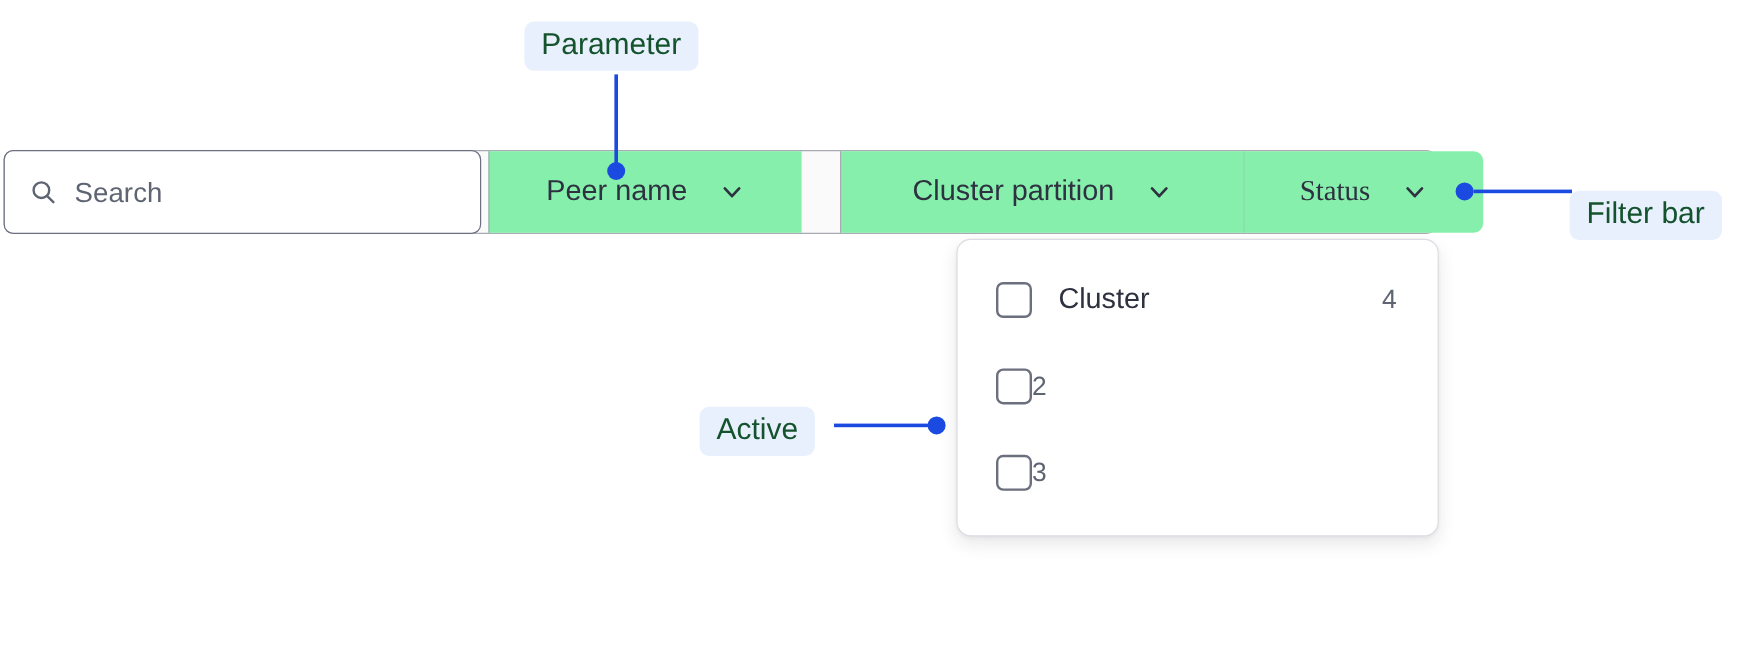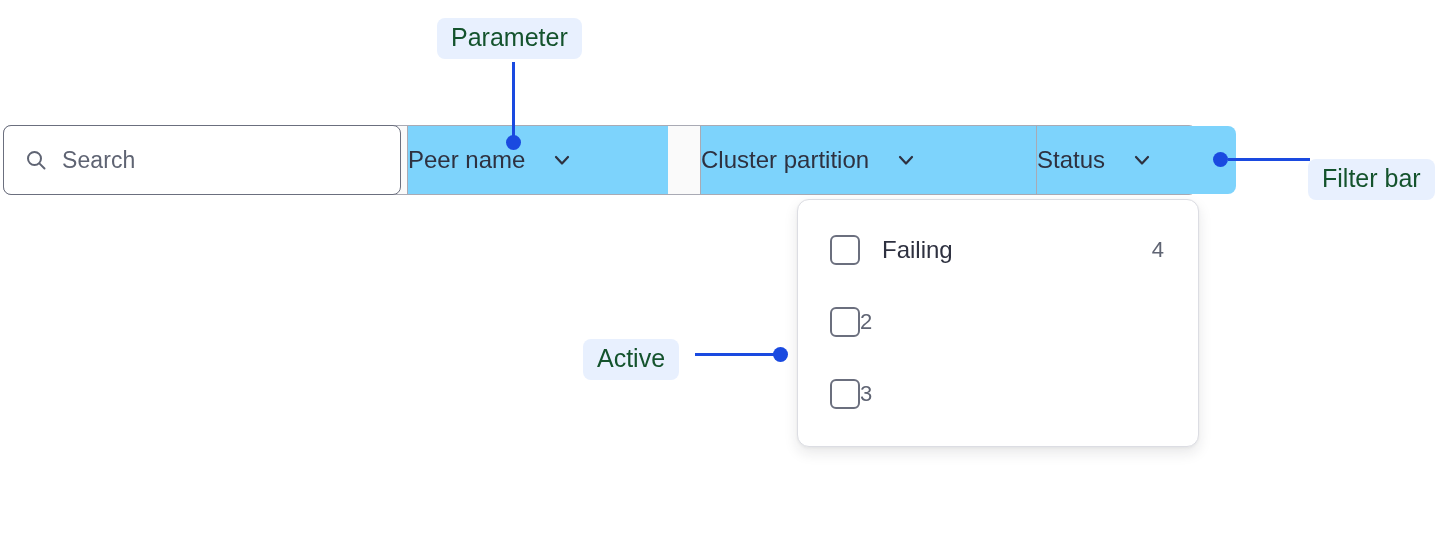--- a/index.html
+++ b/index.html
@@ -56,29 +56,29 @@
     font-size: 23px;
     color: #5f6473;
     letter-spacing: 0.1px;
   }
 
   .filter-cell {
     flex: none;
     box-sizing: border-box;
     display: flex;
     align-items: center;
-    justify-content: flex-start;
+    justify-content: center;
     gap: 26px;
     border-left: 1px solid #a9aab4;
-    background: #7dd3fc;
+    background: #86efac;
     position: relative;
   }
   .filter-cell.cell-peer      { width: 261px; }
   .filter-cell.cell-partition { width: 336px; margin-left: 32px; }
-  .filter-cell.cell-status    { width: 200px; border-radius: 0 8px 8px 0; }
+  .filter-cell.cell-status    { width: 200px; border-radius: 0 8px 8px 0; font-family: Liberation Serif, serif; }
 
   .filter-label {
     font-size: 24px;
     color: #2e3140;
     white-space: nowrap;
   }
   .chevron-wrap {
     display: flex;
     align-items: center;
     justify-content: center;
@@ -213,21 +213,21 @@
       </svg>
     </span>
   </div>
 
 </div>
 
 <div id="values-panel">
 
   <div class="value-row">
     <span class="checkbox"></span>
-    <span class="value-text">Failing</span>
+    <span class="value-text">Cluster</span>
     <span class="value-count">4</span>
   </div>
 
   <div class="value-row">
     <span class="checkbox"></span>
     <span class="value-count">2</span>
   </div>
 
 
   <div class="value-row">

